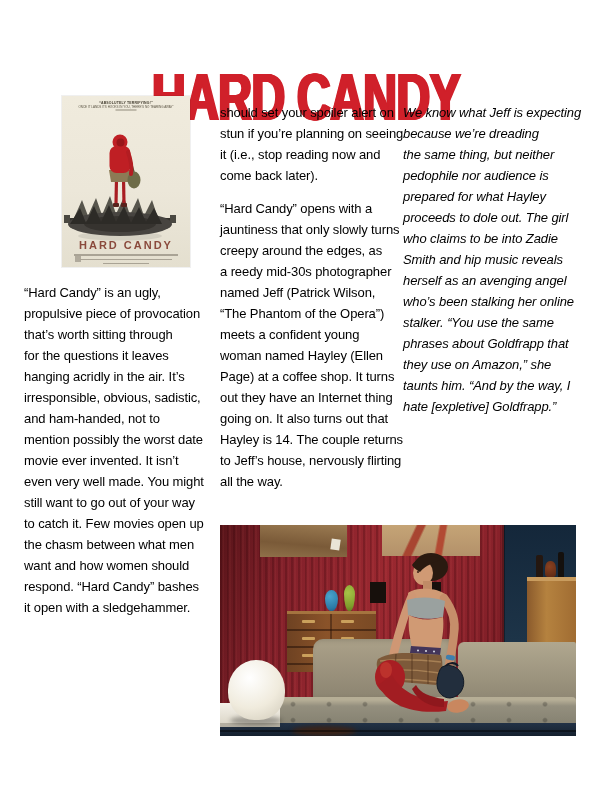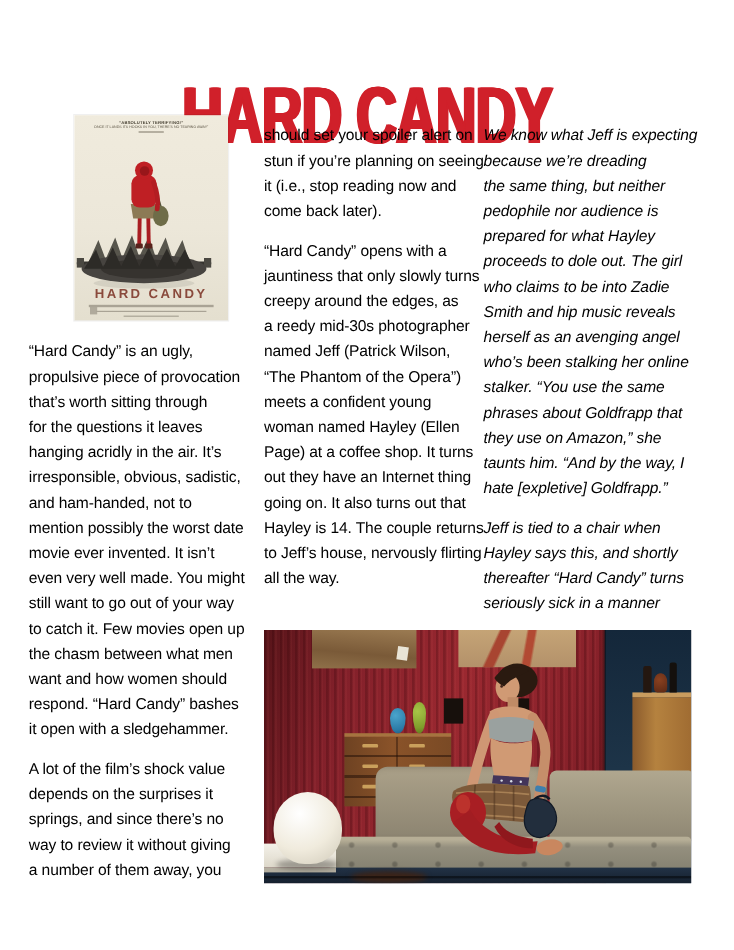--- a/index.html
+++ b/index.html
@@ -189,25 +189,20 @@
 and ham-handed, not to
 mention possibly the worst date
 movie ever invented. It isn’t
 even very well made. You might
 still want to go out of your way
 to catch it. Few movies open up
 the chasm between what men
 want and how women should
 respond. “Hard Candy” bashes
 it open with a sledgehammer.</p>
-  <p>A lot of the film’s shock value
-depends on the surprises it
-springs, and since there’s no
-way to review it without giving
-a number of them away, you</p>
 </div>
 
 <div class="article-col col-mid">
   <p>should set your spoiler alert on
 stun if you’re planning on seeing
 it (i.e., stop reading now and
 come back later).</p>
   <p>“Hard Candy” opens with a
 jauntiness that only slowly turns
 creepy around the edges, as
@@ -233,24 +228,20 @@
 proceeds to dole out. The girl
 who claims to be into Zadie
 Smith and hip music reveals
 herself as an avenging angel
 who’s been stalking her online
 stalker. “You use the same
 phrases about Goldfrapp that
 they use on Amazon,” she
 taunts him. “And by the way, I
 hate [expletive] Goldfrapp.”</p>
-  <p>Jeff is tied to a chair when
-Hayley says this, and shortly
-thereafter “Hard Candy” turns
-seriously sick in a manner</p>
 </div>
 
 <div class="still">
   <div class="wall-red"></div>
   <div class="wall-blue"></div>
   <div class="wall-seam"></div>
   <div class="artwork-1">
       <div class="card"></div>
     </div>
   <div class="artwork-2"></div>

